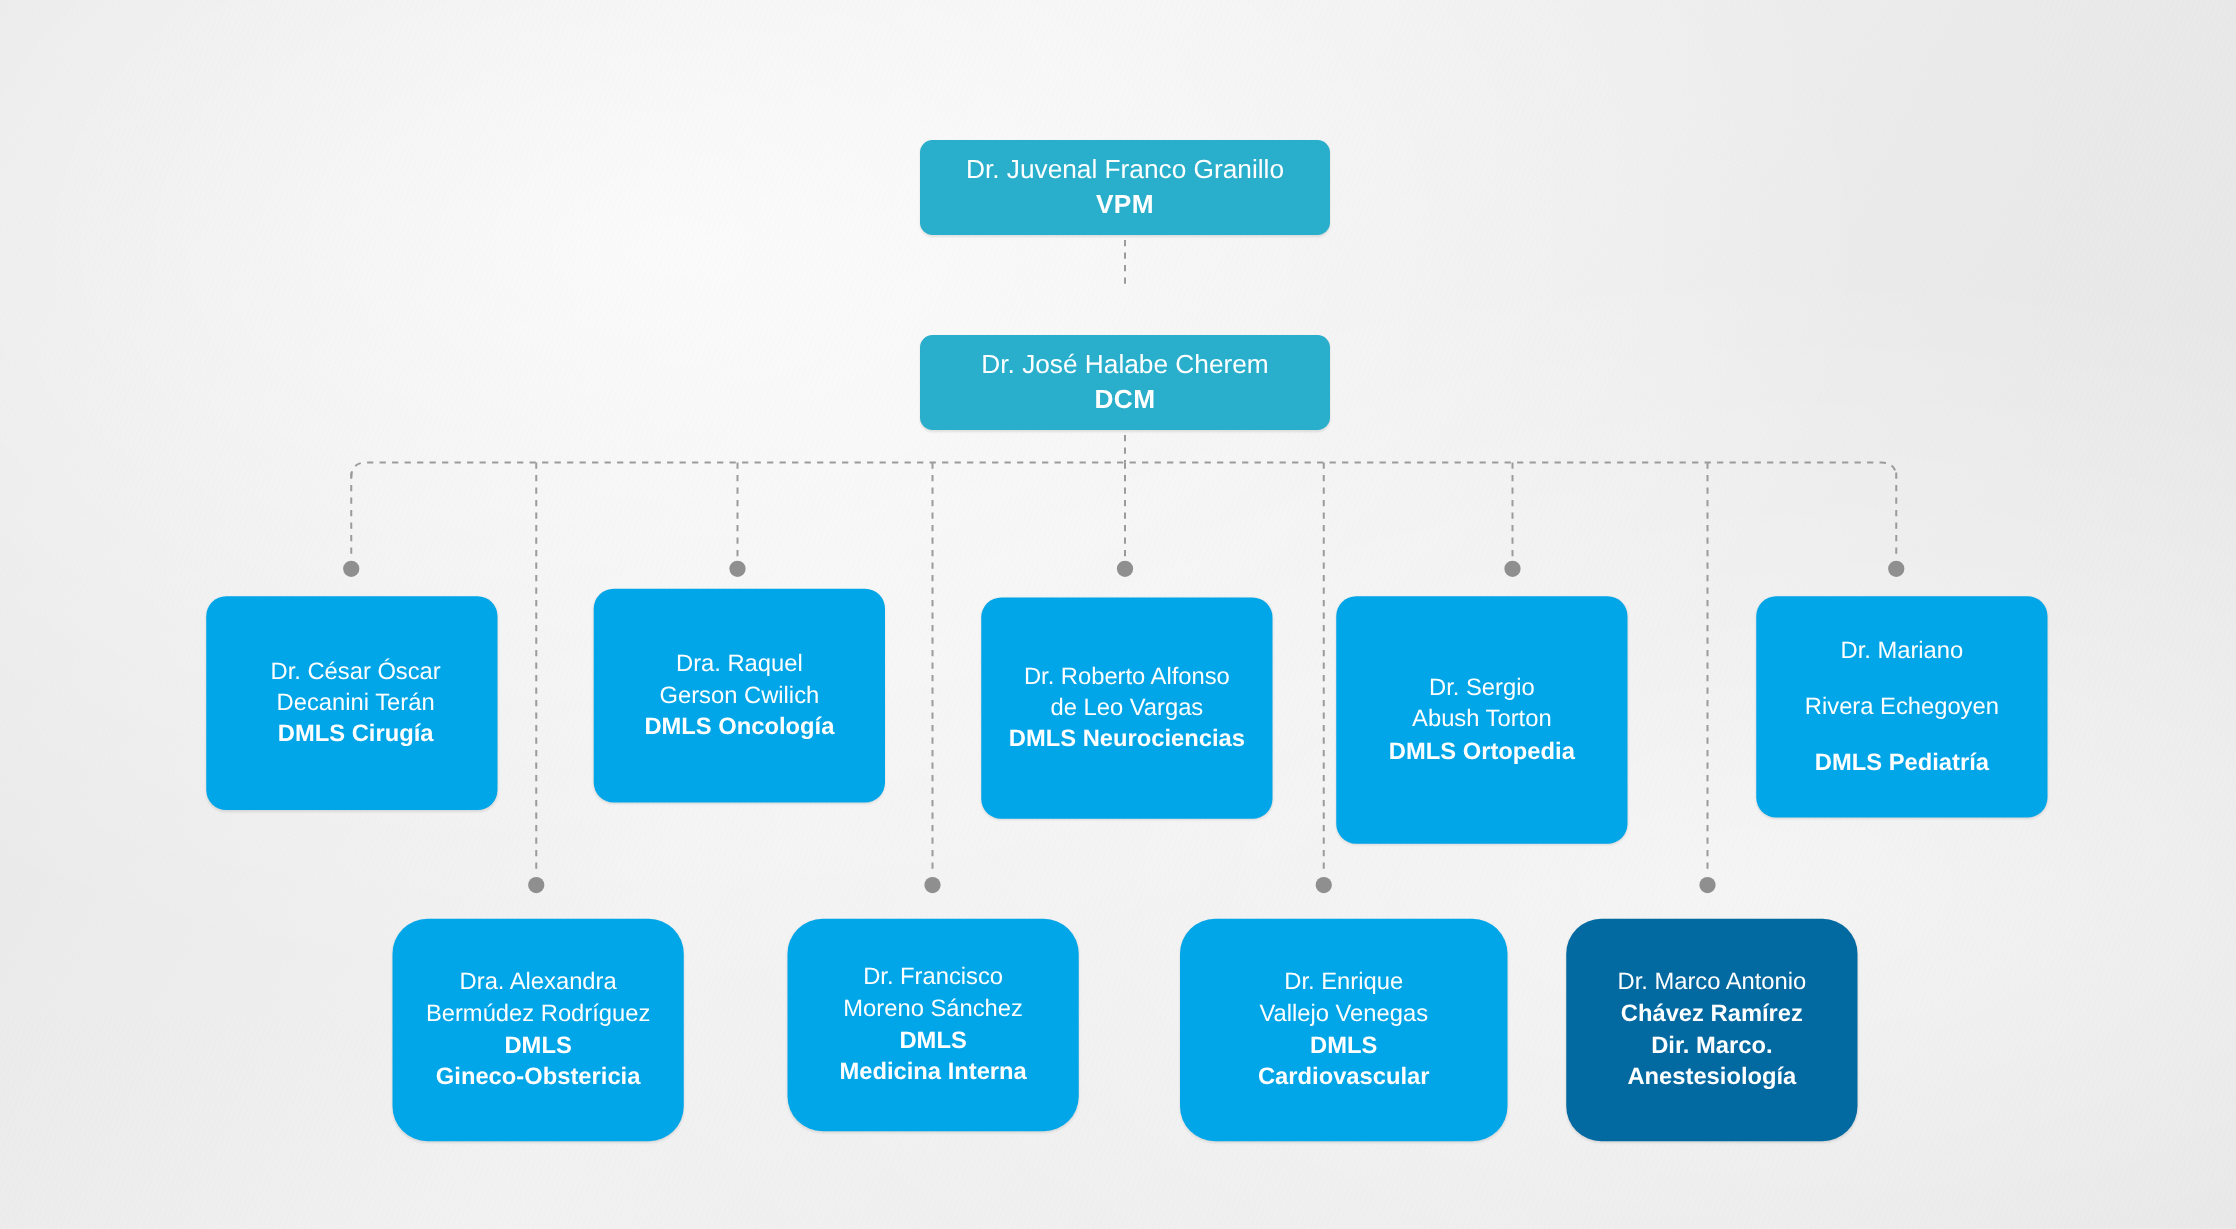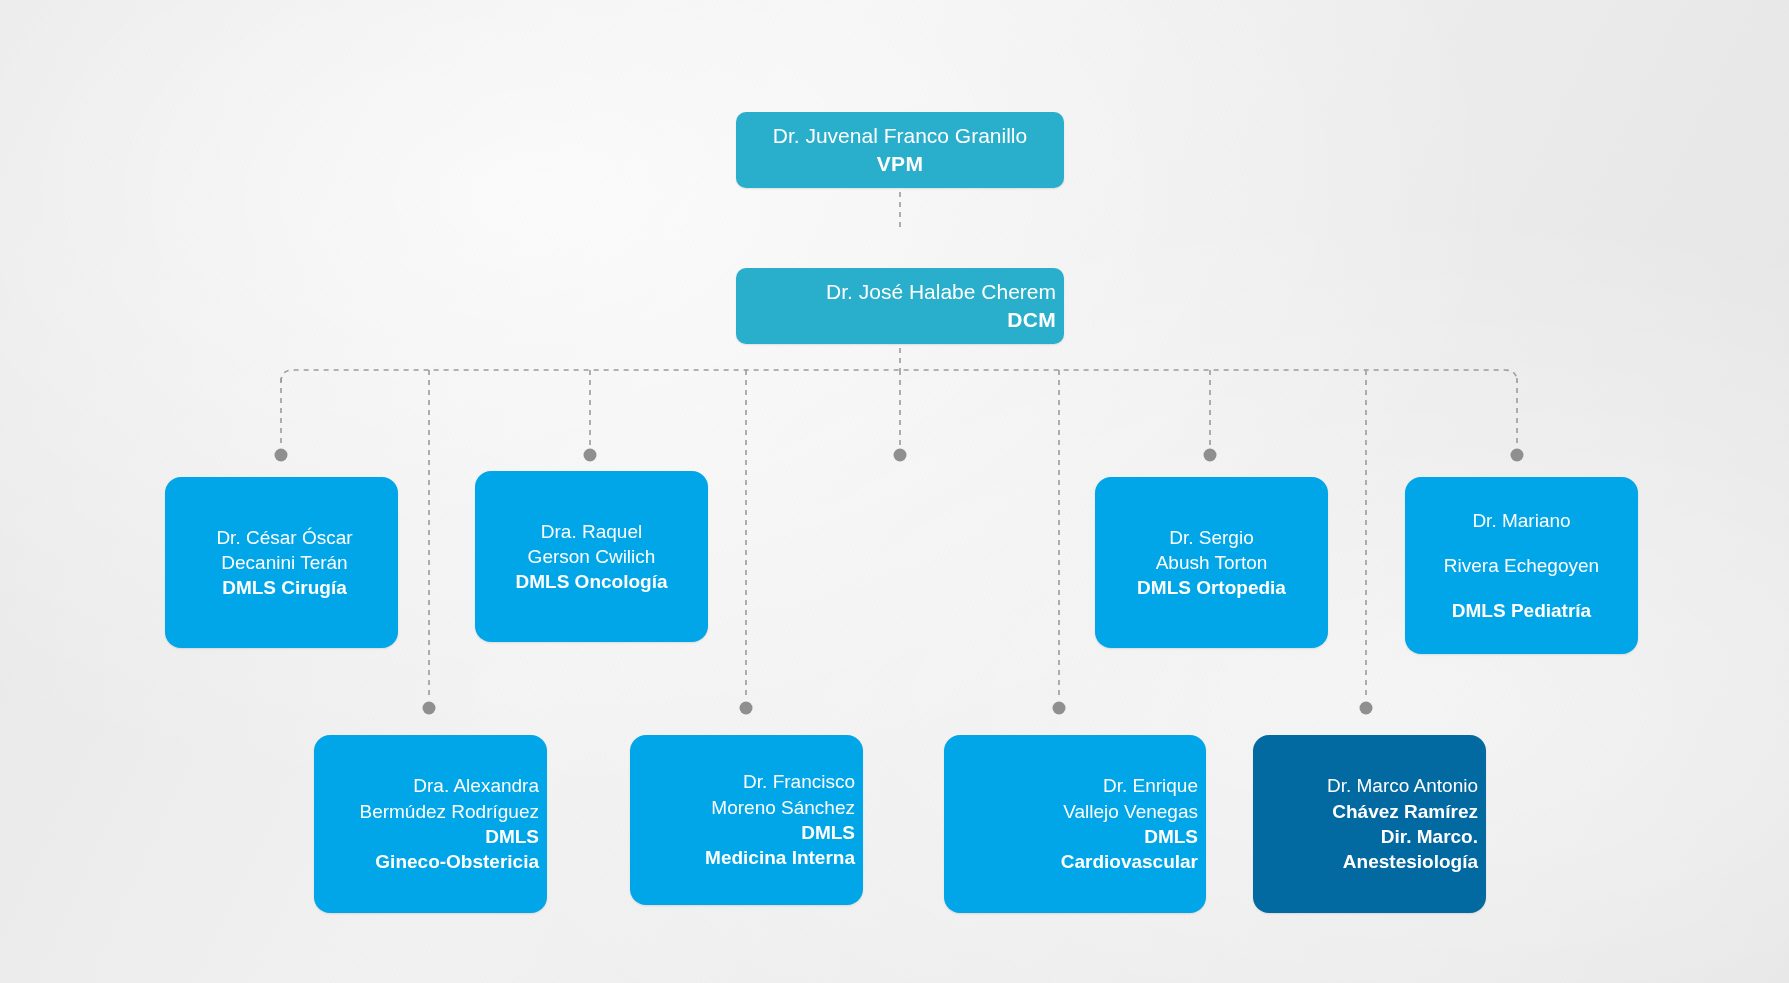--- a/index.html
+++ b/index.html
@@ -85,43 +85,42 @@
     left: 736px;
     top: 76px;
     width: 328px;
     height: 76px;
   }
   #node-dcm {
     left: 736px;
     top: 232px;
     width: 328px;
     height: 76px;
-    align-items: flex-end;
   }
 
   
   .node.dept {
     background-color: #00a6e8;
     font-size: 19px;
     border-radius: 16px;
   }
   .node.dept .line.bold {
     font-size: 19px;
   }
   #node-cirugia       { left: 165px; top: 477px; width: 233px; height: 171px; padding-left: 14px; }
   #node-oncologia     { left: 475px; top: 471px; width: 233px; height: 171px; }
   #node-neurociencias { left: 785px; top: 478px; width: 233px; height: 177px; }
-  #node-ortopedia     { left: 1095px; top: 477px; width: 233px; height: 171px; }
+  #node-ortopedia     { left: 1069px; top: 477px; width: 233px; height: 198px; }
   #node-pediatria     { left: 1405px; top: 477px; width: 233px; height: 177px; gap: 20px; }
   #node-gineco        { left: 314px; top: 735px; width: 233px; height: 178px; }
   #node-medint        { left: 630px; top: 735px; width: 233px; height: 170px; }
   #node-cardio        { left: 944px; top: 735px; width: 262px; height: 178px; }
   #node-anestesia     { left: 1253px; top: 735px; width: 233px; height: 178px; background-color: #0369a1; }
 
-  .node.dept-lower { font-size: 19px; border-radius: 16px; background-color: #00a6e8; align-items: flex-end; }
+  .node.dept-lower { font-size: 19px; border-radius: 28px; background-color: #00a6e8; }
   .node.dept-lower .line.bold { font-size: 19px; }
 
   .node.highlight .line.bold { font-weight: bold; }
 </style>
 </head>
 <body>
 
 <div id="chart-root">
 
   <svg class="connector-layer" width="1789" height="983" viewBox="0 0 1789 983" xmlns="http://www.w3.org/2000/svg">
@@ -176,20 +175,25 @@
     <span class="line">Decanini Terán</span>
     <span class="line bold">DMLS Cirugía</span>
   </div>
 
   <div class="node dept" id="node-oncologia">
     <span class="line">Dra. Raquel</span>
     <span class="line">Gerson Cwilich</span>
     <span class="line bold">DMLS Oncología</span>
   </div>
 
+  <div class="node dept" id="node-neurociencias">
+    <span class="line">Dr. Roberto Alfonso</span>
+    <span class="line">de Leo Vargas</span>
+    <span class="line bold">DMLS Neurociencias</span>
+  </div>
 
   <div class="node dept" id="node-ortopedia">
     <span class="line">Dr. Sergio</span>
     <span class="line">Abush Torton</span>
     <span class="line bold">DMLS Ortopedia</span>
   </div>
 
   <div class="node dept" id="node-pediatria">
     <span class="line">Dr. Mariano</span>
     <span class="line">Rivera Echegoyen</span>

